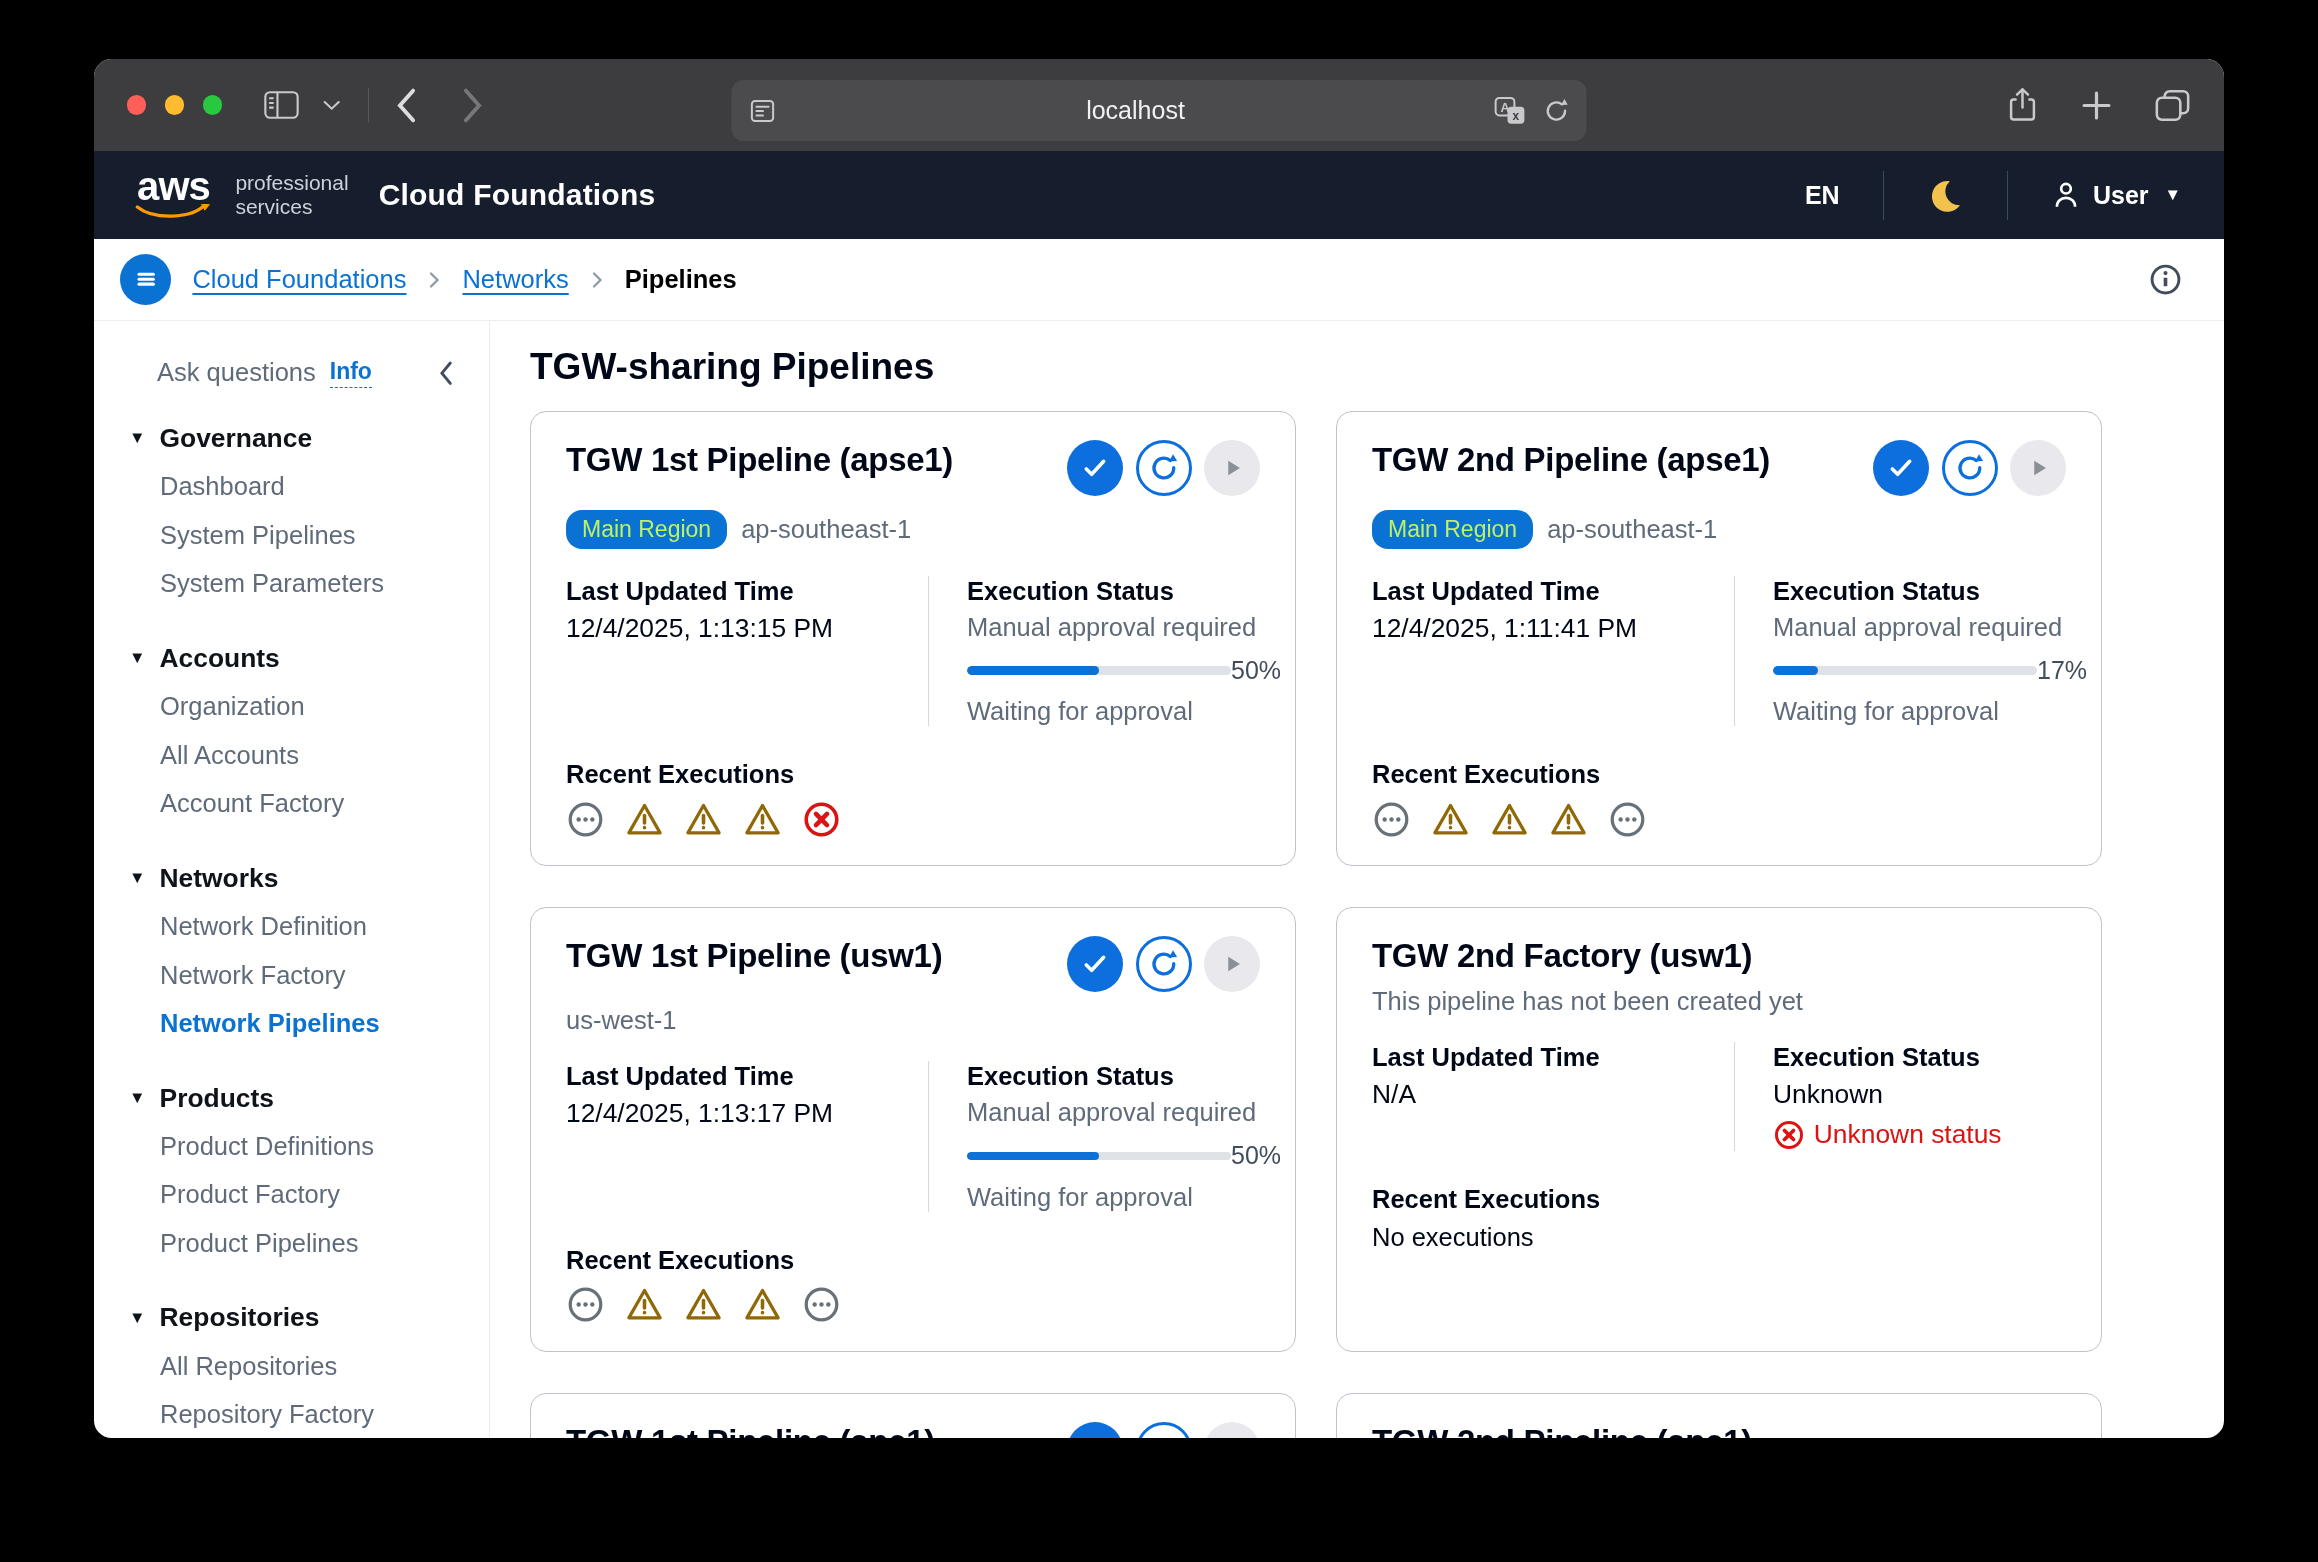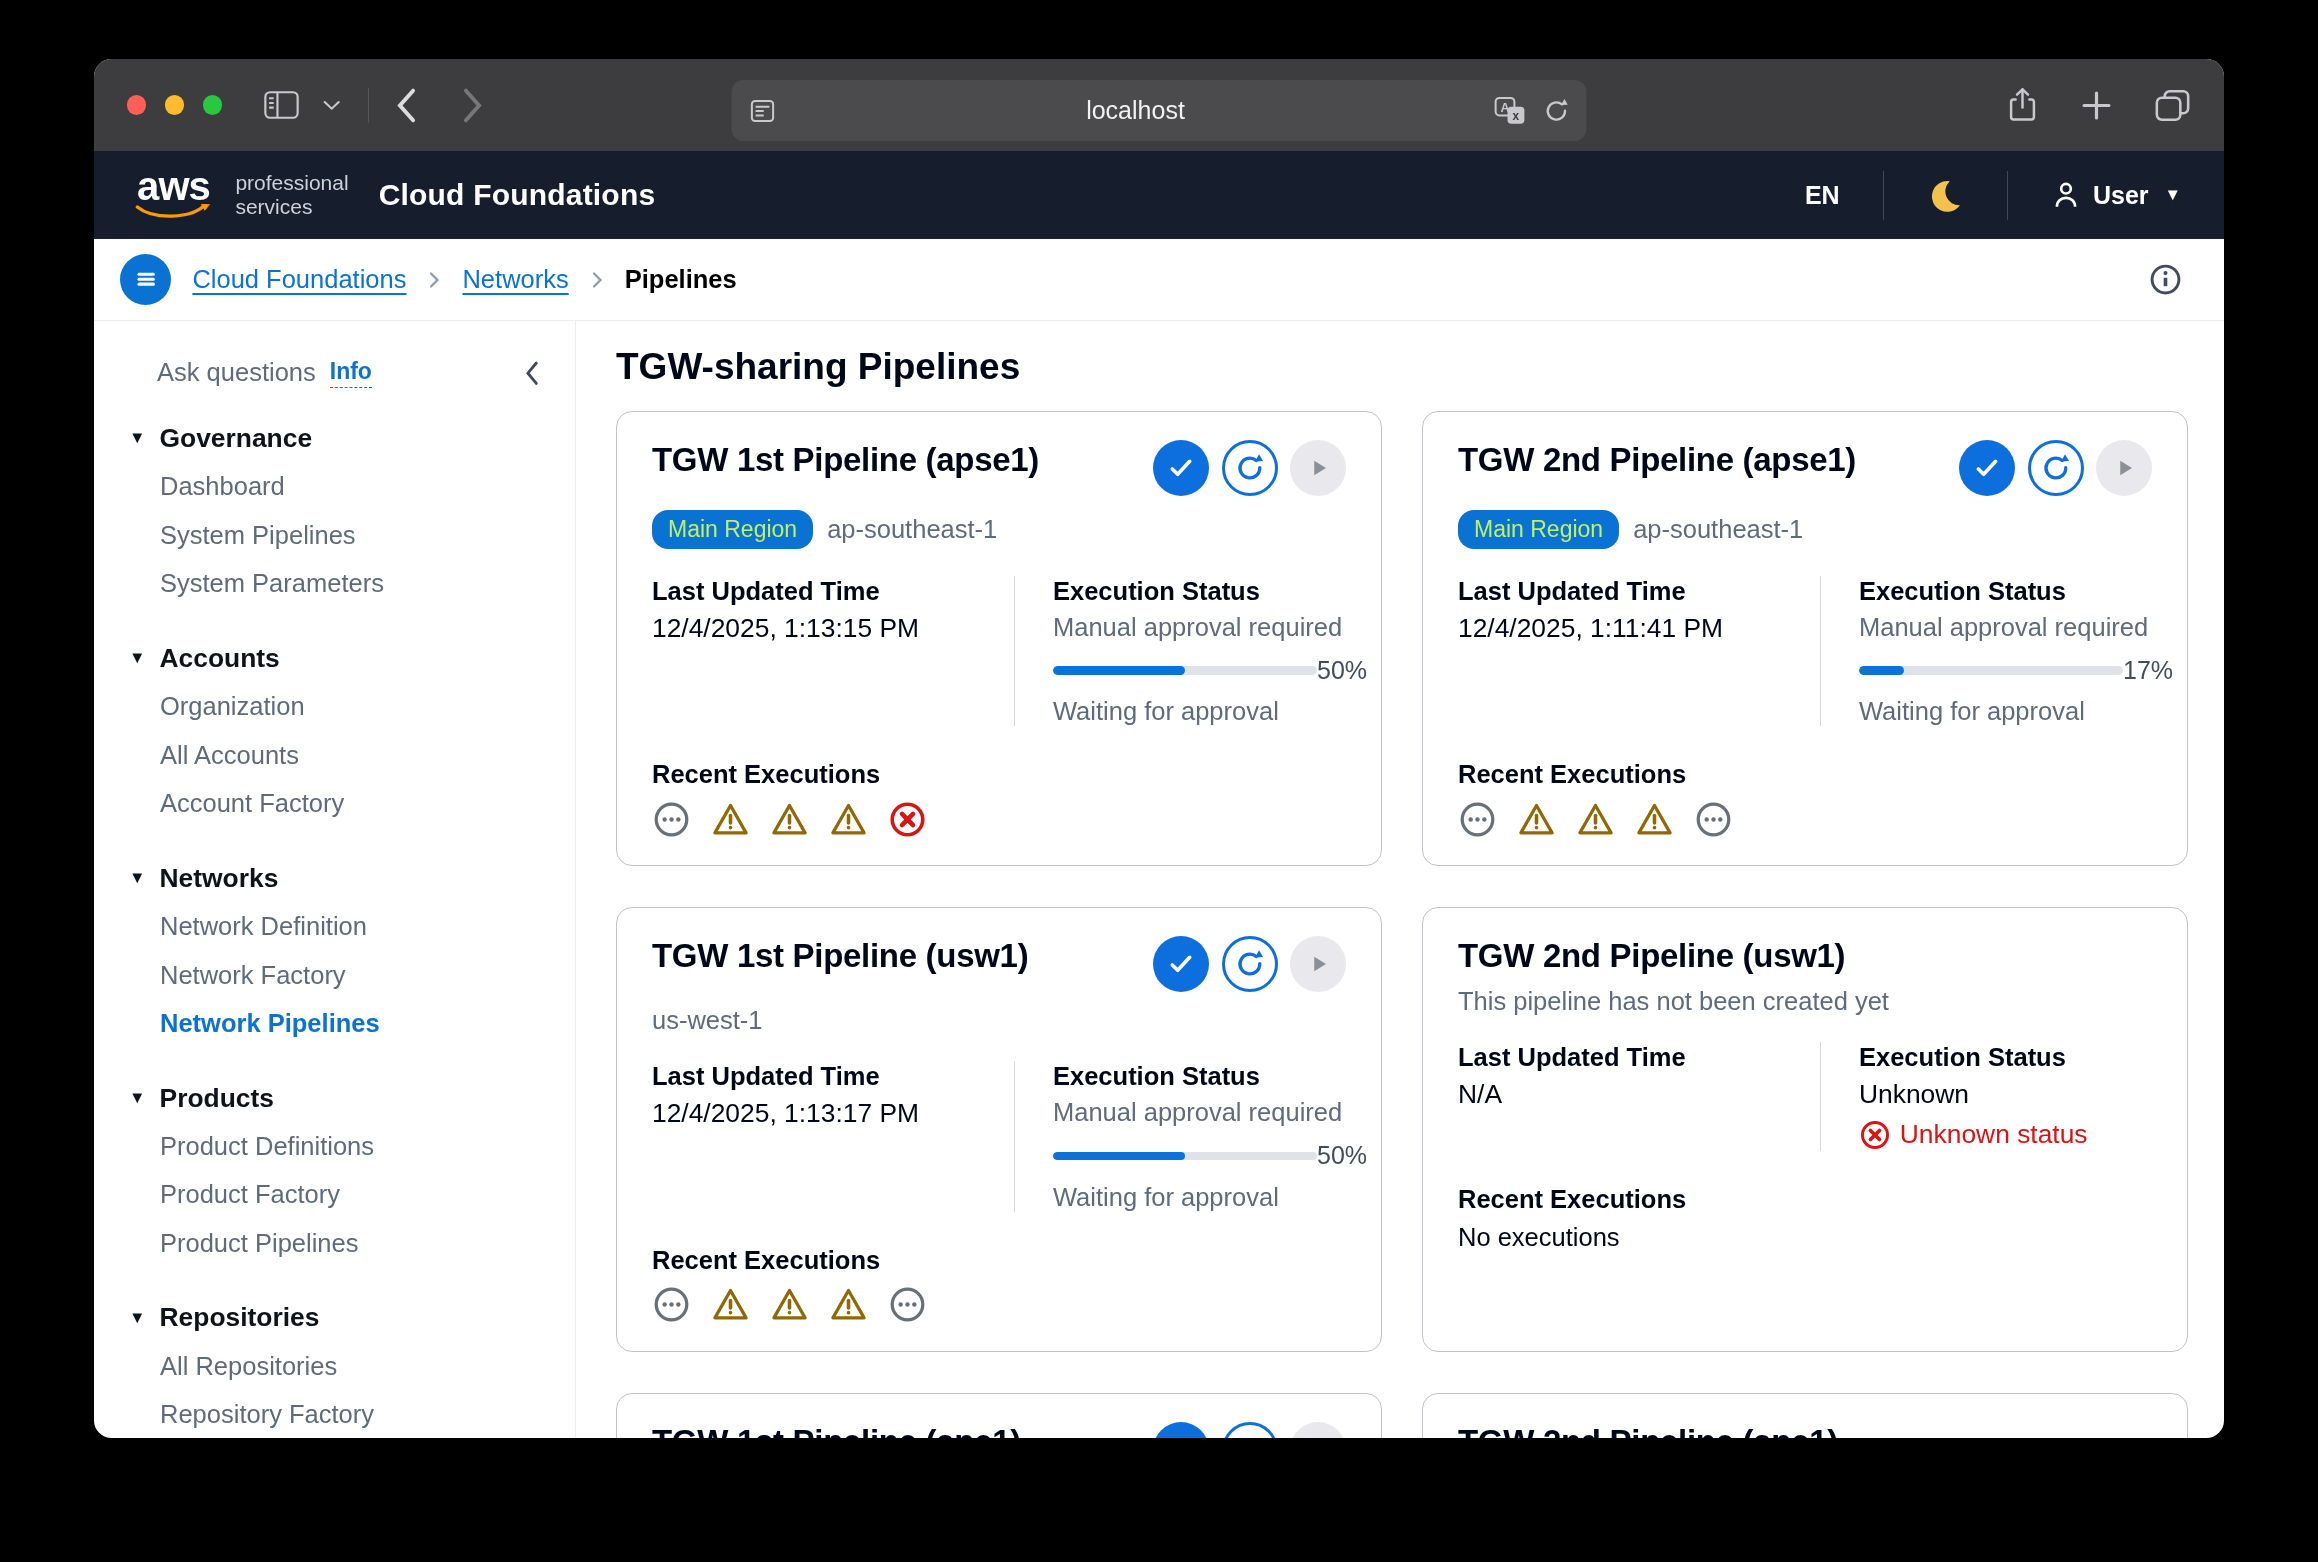--- a/index.html
+++ b/index.html
@@ -35,21 +35,21 @@
   
   .crumbbar{height:81px;display:flex;align-items:center;padding:0 35px 0 26.4px;border-bottom:1.8px solid #ebedf0;background:#fff;}
   .menu-btn{width:51px;height:51px;border-radius:50%;background:#0972d3;border:none;display:flex;align-items:center;justify-content:center;cursor:pointer;}
   .crumbs{display:flex;align-items:center;gap:16px;margin-left:21px;}
   .crumb-link{color:#0972d3;font-size:25.5px;text-decoration:underline;text-underline-offset:5.3px;cursor:pointer;}
   .crumb-cur{color:#000000;font-size:25.5px;font-weight:700;}
   .crumb-info{margin-left:auto;background:none;border:none;cursor:pointer;display:flex;}
 
   
   .bodywrap{display:flex;height:1118px;}
-  .sidebar{width:482px;box-sizing:border-box;border-right:1.8px solid #ebedf0;padding:37px 26.4px 0 35px;flex-shrink:0;}
+  .sidebar{width:396px;box-sizing:border-box;border-right:1.8px solid #ebedf0;padding:37px 26.4px 0 35px;flex-shrink:0;}
   .ask-row{display:flex;align-items:center;padding-left:28px;}
   .ask-label{color:#5f6b7a;font-size:25.5px;}
   .info-link{color:#0972d3;font-size:23px;font-weight:700;margin-left:14px;border-bottom:1.8px dashed #0972d3;padding-bottom:1.8px;cursor:pointer;}
   .collapse-btn{margin-left:auto;background:none;border:none;cursor:pointer;display:flex;}
   .nav-section{margin-top:35px;}
   .nav-head{display:flex;align-items:center;gap:14px;font-size:26.4px;font-weight:700;color:#0f141a;cursor:pointer;}
   .nav-head .tri{font-size:16.7px;color:#0f141a;}
   .nav-items{margin-top:8.8px;}
   .nav-item{padding:9.7px 0 9.7px 31px;font-size:25.5px;color:#5f6b7a;cursor:pointer;}
   .nav-item.active{color:#0972d3;font-weight:700;}
@@ -577,21 +577,21 @@
                     <circle cx="12" cy="12" r="1.35" fill="#687078"></circle>
                     <circle cx="16.2" cy="12" r="1.35" fill="#687078"></circle>
                   </svg>
                 </span>
               </div>
           </div>
         </article>
 
         <article class="card">
           <div class="card-head">
-            <h2 class="card-title">TGW 2nd Pipeline (usw1)</h2>
+            <h2 class="card-title">TGW 2nd Factory (usw1)</h2>
           </div>
           <div class="subtitle">This pipeline has not been created yet</div>
           <div class="cols">
             <div class="col-l">
               <div class="lbl">Last Updated Time</div>
               <div class="val">N/A</div>
             </div>
             <div class="col-r">
               <div class="lbl">Execution Status</div>
               <div class="val">Unknown</div>

